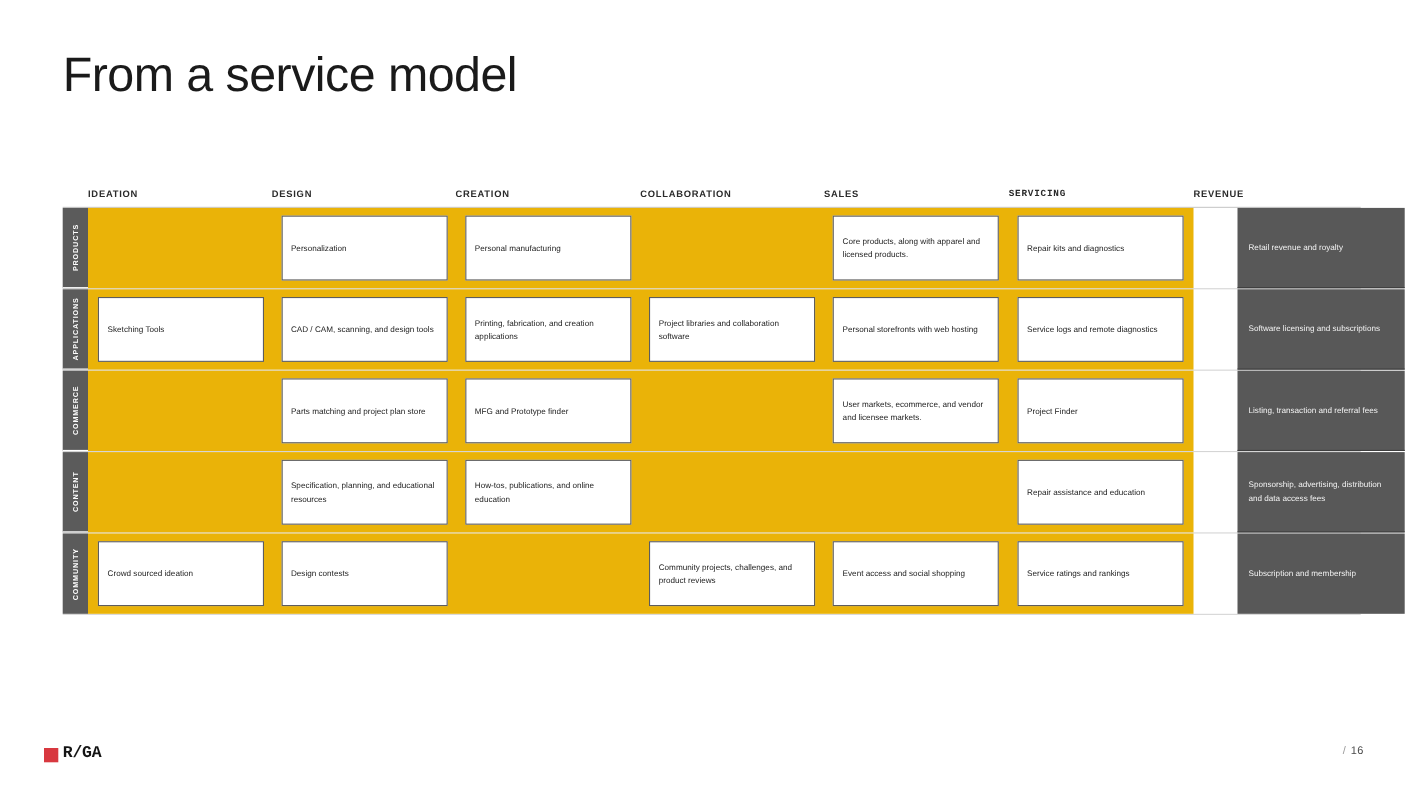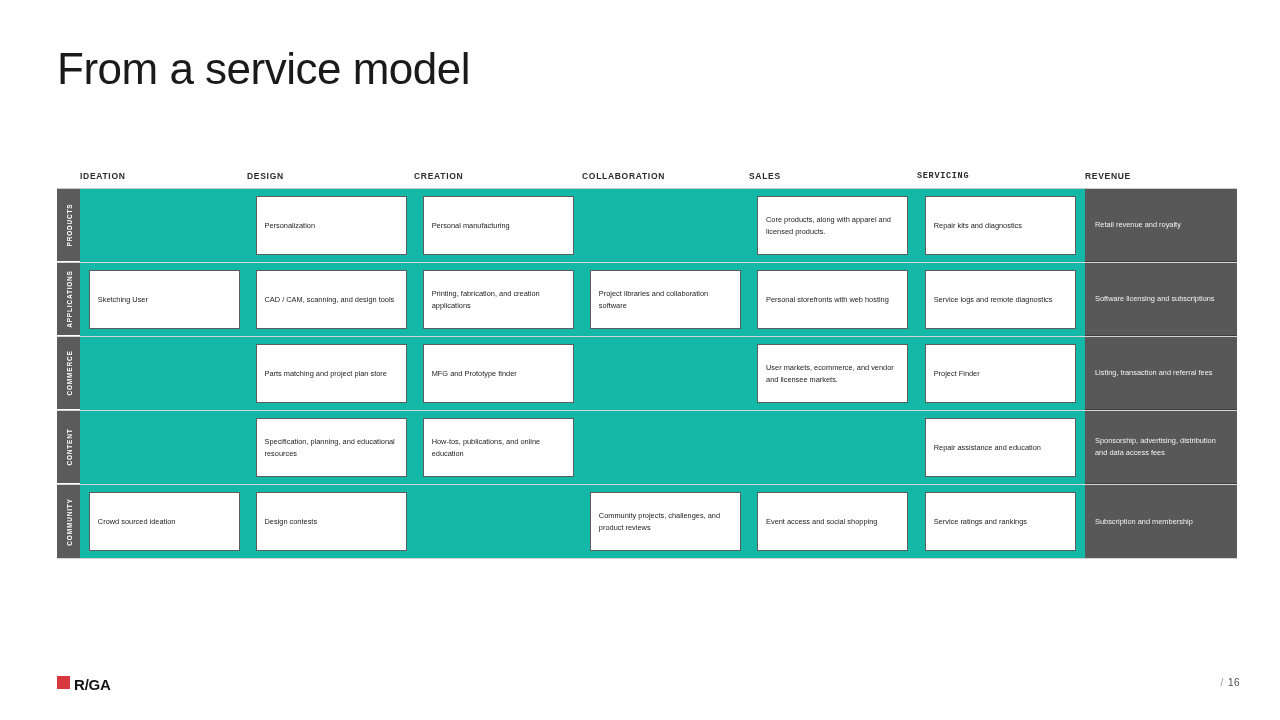--- a/index.html
+++ b/index.html
@@ -91,21 +91,21 @@
     font-size: 6.5px;
     font-weight: 700;
     letter-spacing: 0.8px;
     color: #ffffff;
   }
 
   
   .row-track {
     flex: 0 0 1005px;
     width: 1005px;
-    background: #14b8a6;
+    background: #eab308;
     display: flex;
     align-items: center;
     padding: 0 1px;
   }
 
   .cellwrap {
     height: 100%;
     display: flex;
     align-items: center;
     justify-content: center;
@@ -139,33 +139,35 @@
     flex: 0 0 152px;
     width: 152px;
     background: #585858;
     display: flex;
     align-items: center;
     padding: 0 10px;
     font-size: 7.4px;
     line-height: 1.6;
     color: #f2f2f2;
     border-bottom: 1px solid #3f3f3f;
+    margin-left: 40px;
   }
 
   .mrow:last-child .row-label,
   .mrow:last-child .rev-cell { border-bottom: none; }
 
   
   .footer-logo {
     position: absolute;
-    left: 57px;
+    left: 40px;
     top: 676px;
     display: flex;
-    align-items: flex-start;
+    align-items: flex-end;
     gap: 4px;
+    font-family: Liberation Mono, monospace;
   }
   .logo-square {
     width: 13px;
     height: 13px;
     background: #d8383f;
     display: block;
   }
   .logo-text {
     font-size: 15px;
     font-weight: 700;
@@ -230,21 +232,21 @@
         </div>
         <div class="rev-cell">Retail revenue and royalty</div>
       </div>
 
       <div class="mrow">
         <div class="row-label">
           <span>APPLICATIONS</span>
         </div>
         <div class="row-track">
           <div class="cellwrap c0">
-            <div class="card">Sketching User</div>
+            <div class="card">Sketching Tools</div>
           </div>
           <div class="cellwrap c1">
             <div class="card">CAD / CAM, scanning, and design tools</div>
           </div>
           <div class="cellwrap c2">
             <div class="card">Printing, fabrication, and creation applications</div>
           </div>
           <div class="cellwrap c3">
             <div class="card">Project libraries and collaboration software</div>
           </div>

